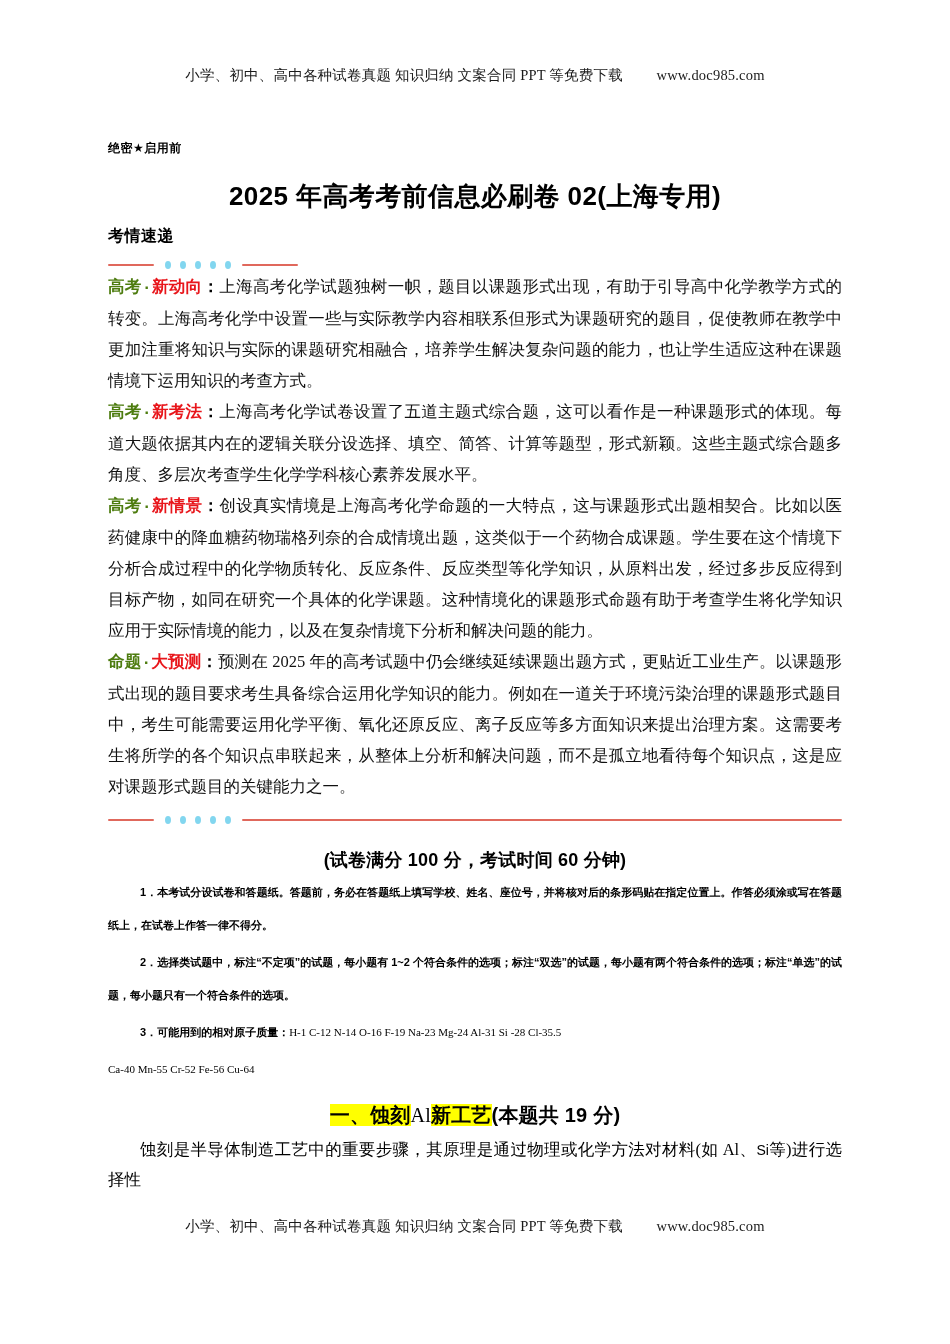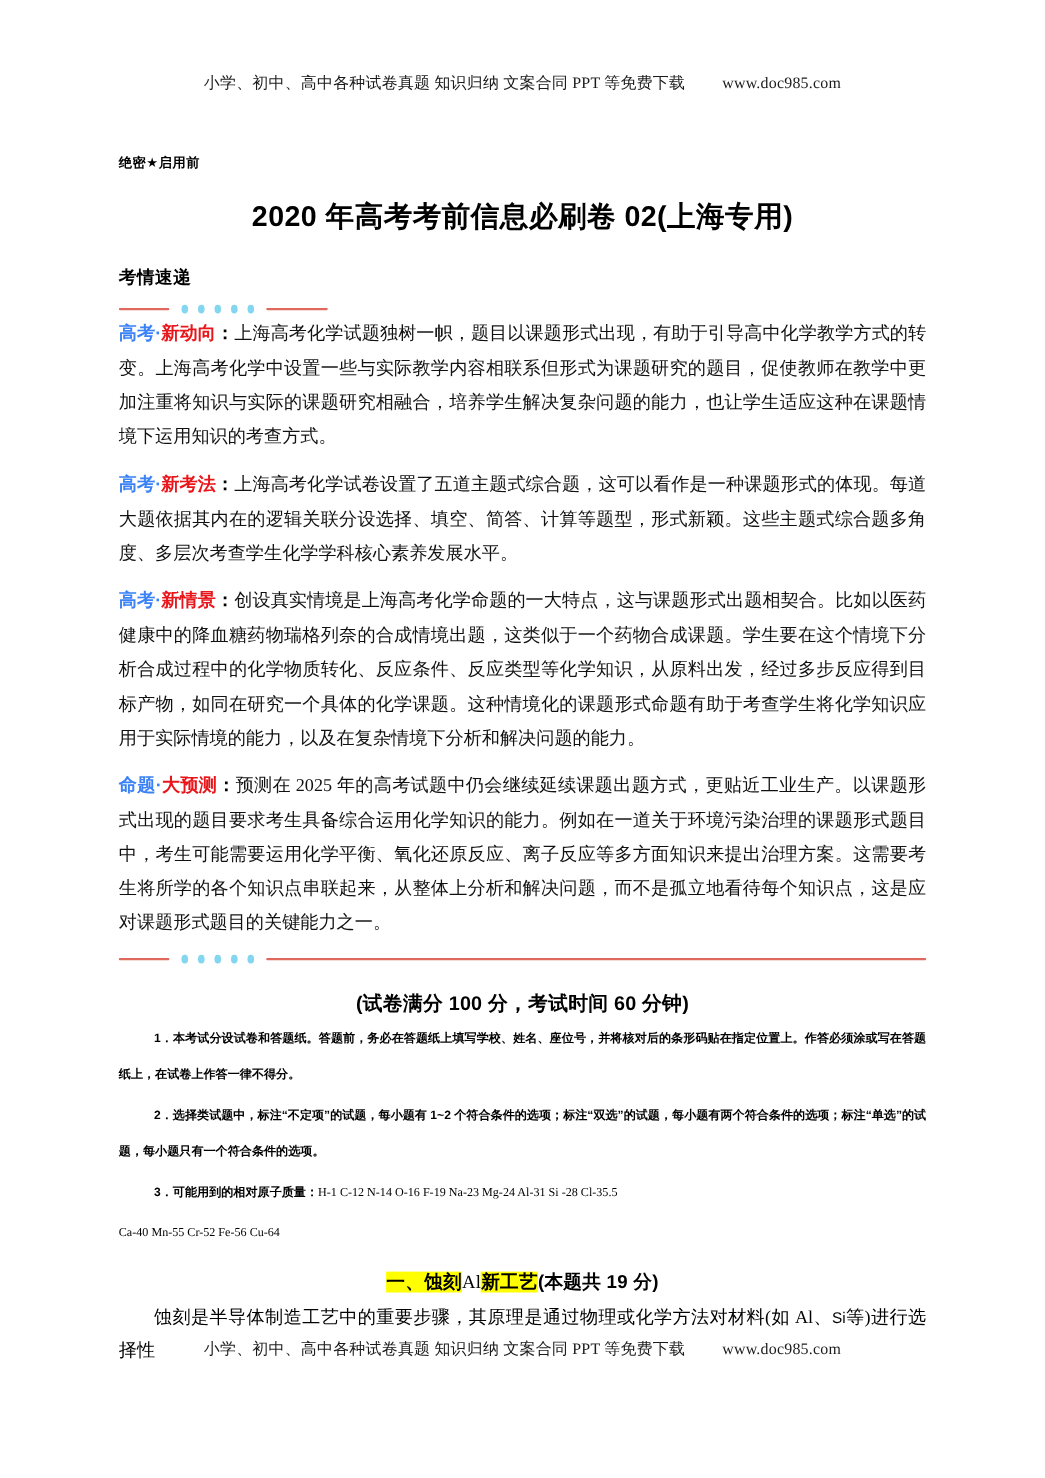--- a/index.html
+++ b/index.html
@@ -56,21 +56,21 @@
     text-align: center;
     font-size: 21px;
     font-weight: bold;
     font-family: "Liberation Sans", "DejaVu Sans", sans-serif;
     margin-top: 22px;
     letter-spacing: 7px;
   }
 
   
   .section-heading {
-    margin-top: 28px;
+    margin-top: 12px;
     font-size: 16px;
     font-weight: bold;
     font-family: "Liberation Sans", "DejaVu Sans", sans-serif;
     letter-spacing: 0.5px;
   }
   .fancy-rule {
     display: flex;
     align-items: center;
     margin-top: 12px;
     height: 12px;
@@ -106,26 +106,26 @@
 
   
   .para {
     font-size: 16.5px;
     line-height: 31px;
     text-align: justify;
     text-justify: inter-ideograph;
     margin: 0;
     color: #111;
   }
-  .para + .para { margin-top: 12px; }
+  .para + .para { margin-top: 0px; }
 
   .tag-black {
     font-weight: bold;
-    font-family: Liberation Sans, sans-serif;
-    color: #3b82f6;
+    font-family: Liberation Mono, monospace;
+    color: #4d7c0f;
   }
   .tag-red {
     font-weight: bold;
     font-family: "Liberation Sans", "DejaVu Sans", sans-serif;
     color: #e8161b;
   }
   .tag-colon {
     font-weight: bold;
     font-family: "Liberation Sans", "DejaVu Sans", sans-serif;
     color: #000;
@@ -152,21 +152,21 @@
     text-indent: 32px;
   }
   .notice .plain {
     font-family: "Liberation Serif", "DejaVu Serif", serif;
     font-weight: normal;
   }
 
   
   .q-heading {
     text-align: center;
-    font-size: 17px;
+    font-size: 20px;
     font-weight: bold;
     font-family: "Liberation Sans", "DejaVu Sans", sans-serif;
     margin-top: 16px;
     letter-spacing: 0.2px;
   }
   .hl { background: #ffff00; }
   .q-heading .sym {
     font-family: "Liberation Serif", "DejaVu Serif", serif;
     font-weight: normal;
     background: transparent;
@@ -200,21 +200,21 @@
   <div class="page-header">
     <div class="watermark">
       <span>小学、初中、高中各种试卷真题 知识归纳 文案合同 PPT 等免费下载</span>
       <span class="gap"></span>
       <span>www.doc985.com</span>
     </div>
   </div>
 
   <div class="secret-line">绝密★启用前</div>
 
-  <div class="main-title">2020 年高考考前信息必刷卷 02(上海专用)</div>
+  <div class="main-title">2025 年高考考前信息必刷卷 02(上海专用)</div>
 
   <div class="section-heading">考情速递</div>
   <div class="fancy-rule narrow">
     <span class="seg-short"></span>
     <span class="dots">
       <i></i>
       <i></i>
       <i></i>
       <i></i>
       <i></i>

